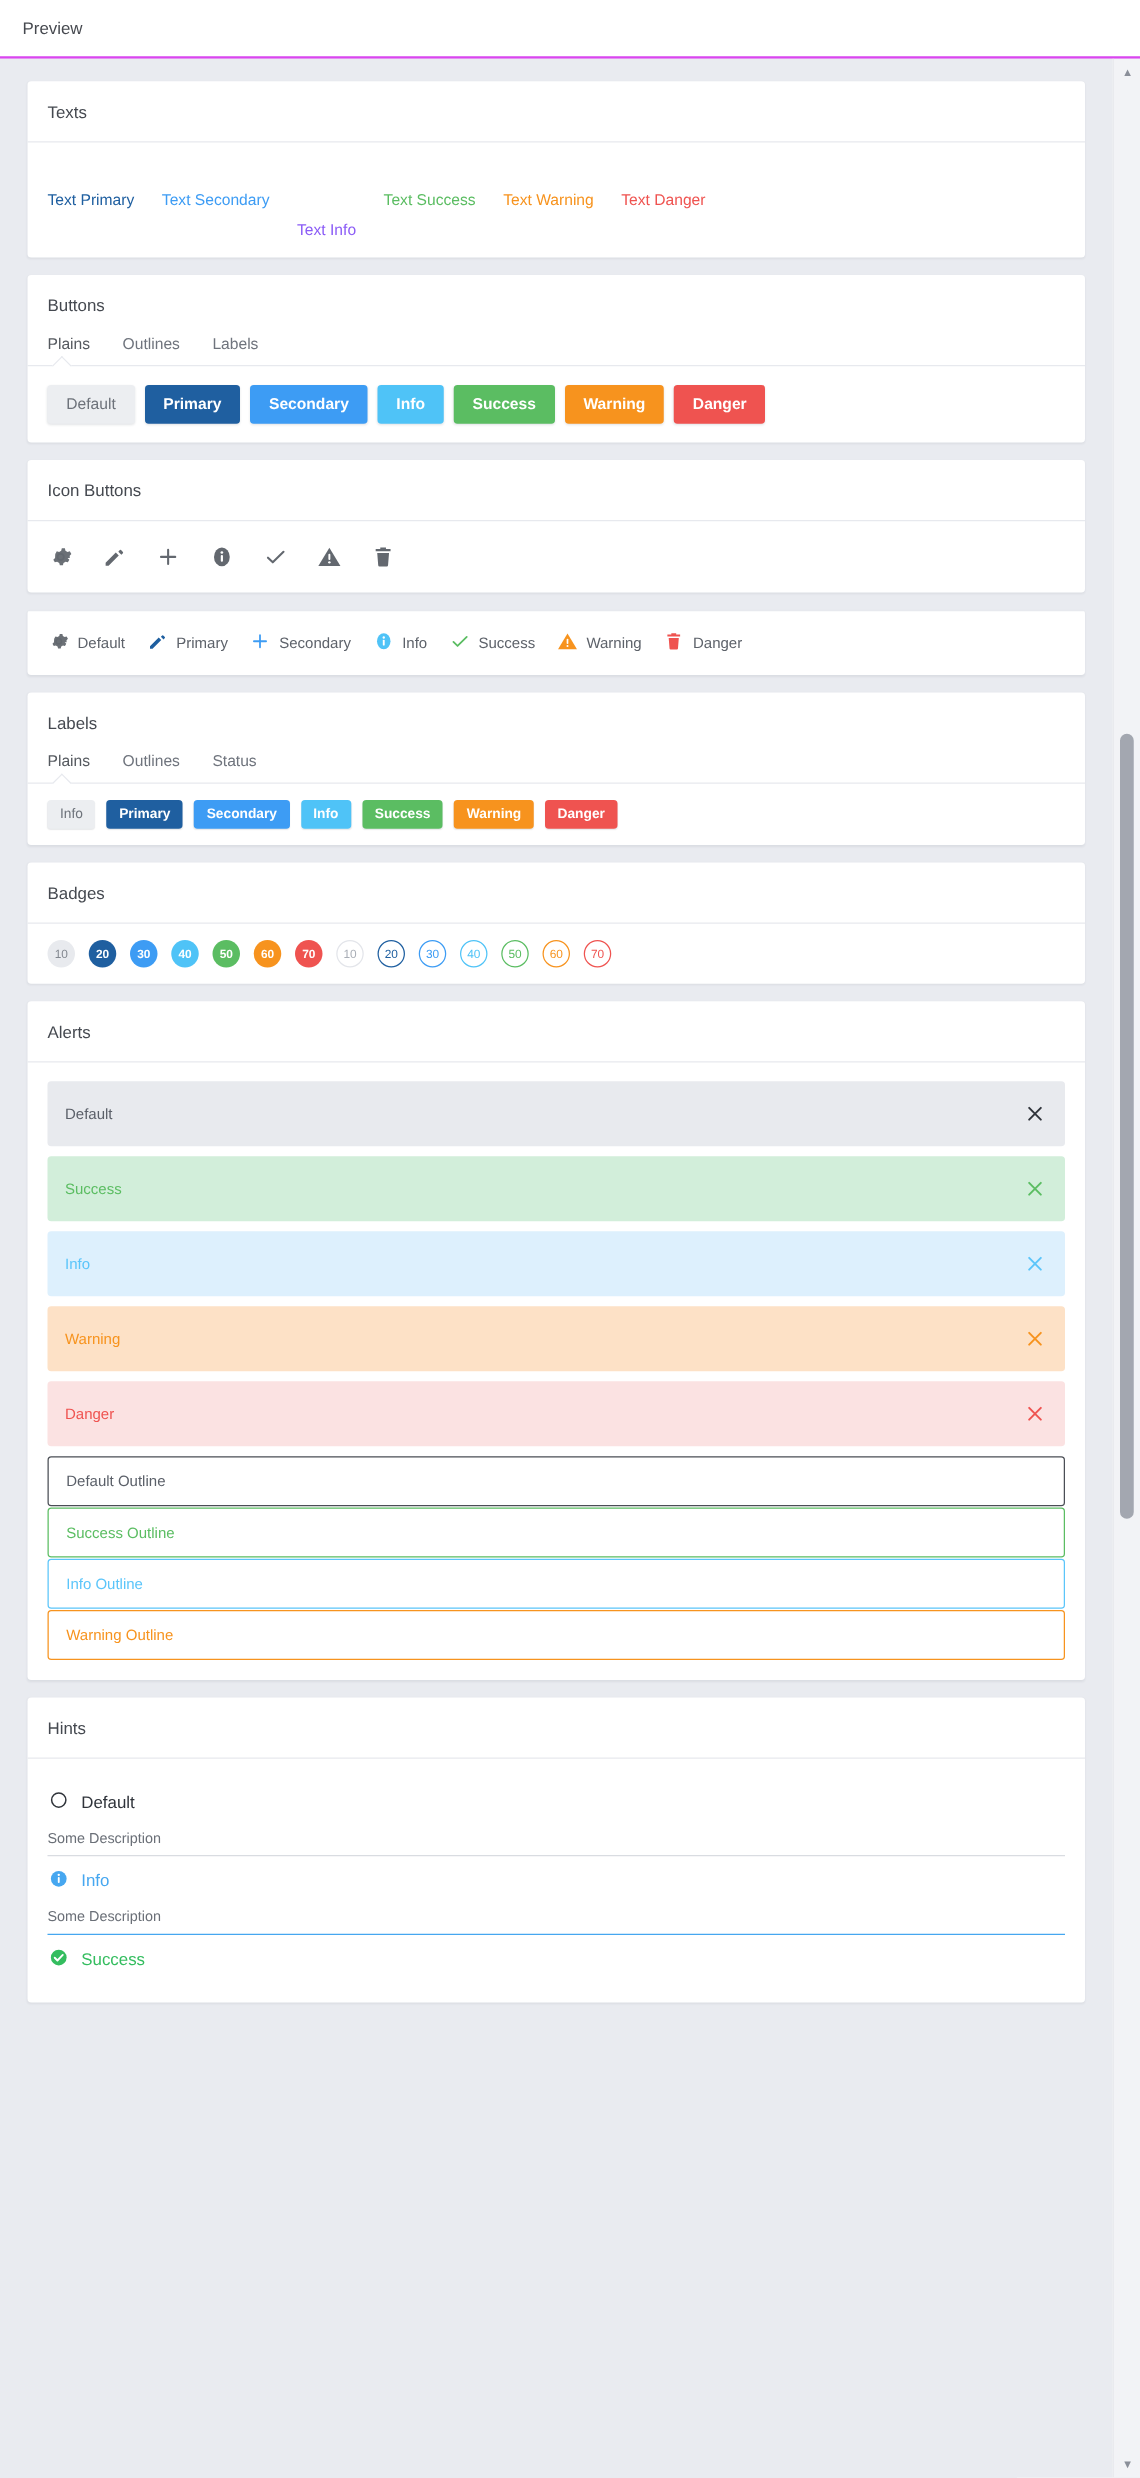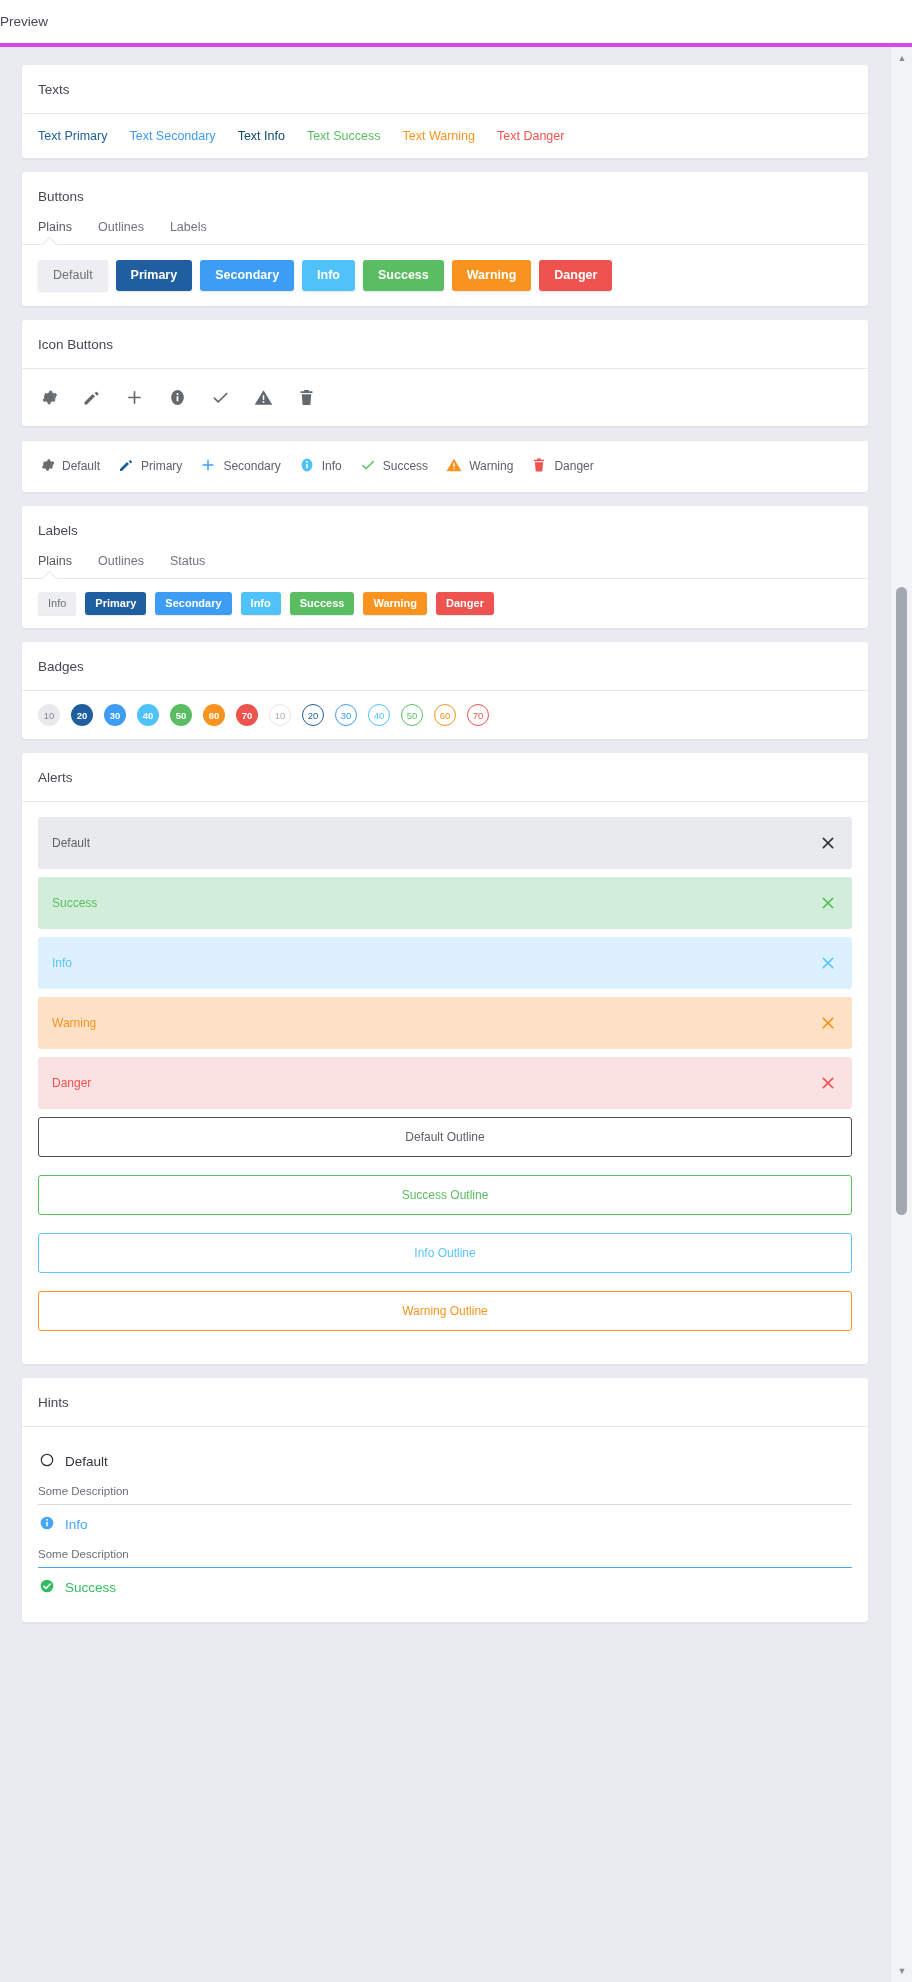--- a/index.html
+++ b/index.html
@@ -14,22 +14,23 @@
     background: #ffffff;
     display: flex; flex-direction: column;
     overflow: hidden;
   }
 
   
   .titlebar {
     height: 47px;
     flex: 0 0 47px;
     background: #ffffff;
-    border-bottom: 4px solid #d946ef;
+    border-bottom: 2px solid #d946ef;
     display: flex; align-items: center;
+    padding-left: 18px;
   }
   .titlebar-title { font-size: 13.5px; color: #46494f; }
 
   
   .body-wrap { flex: 1 1 auto; display: flex; min-height: 0; position: relative; }
   .scroll-area {
     flex: 1 1 auto;
     background: #e9ebf0;
     padding: 18px 22px 18px 22px;
     overflow: hidden;
@@ -139,21 +140,21 @@
   .alert {
     border-radius: 3px;
     padding: 16px 14px;
     margin-bottom: 8px;
     display: flex; align-items: center; justify-content: space-between;
     font-size: 12px;
     min-height: 52px;
   }
   .alert .atext { line-height: 1; }
   .alert .aclose { cursor: pointer; display: inline-flex; }
-  .alert.outline { background: #ffffff; border: 1px solid; min-height: 40px; padding: 12px 14px; margin-bottom: 18px; justify-content: center; }
+  .alert.outline { background: #ffffff; border: 1px solid; min-height: 40px; padding: 12px 14px; margin-bottom: 1px; }
 
   
   .hint { padding: 0; }
   .hint-head {
     display: flex; align-items: center; gap: 9px;
     padding: 9px 0 9px 0;
     font-size: 13.5px;
   }
   .hint-desc {
     font-size: 11.5px; color: #6a6f77;
@@ -171,21 +172,21 @@
   </div>
 
   <div class="body-wrap">
     <div class="scroll-area" id="scroll-area">
         <div class="card">
           <div class="card-header">Texts</div>
           <div class="card-body">
             <div class="texts-row">
               <span style="color: rgb(31, 95, 160);">Text Primary</span>
               <span style="color: rgb(61, 156, 244);">Text Secondary</span>
-              <span style="color: #0c4a6e;">Text Info</span>
+              <span style="color: #8b5cf6; margin-top: 48px;">Text Info</span>
               <span style="color: rgb(91, 189, 98);">Text Success</span>
               <span style="color: rgb(247, 147, 30);">Text Warning</span>
               <span style="color: rgb(239, 83, 80);">Text Danger</span>
             </div>
           </div>
         </div>
         <div class="card">
           <div class="card-header">Buttons</div>
           <div class="tabs">
             <div class="tab active">Plains</div>

